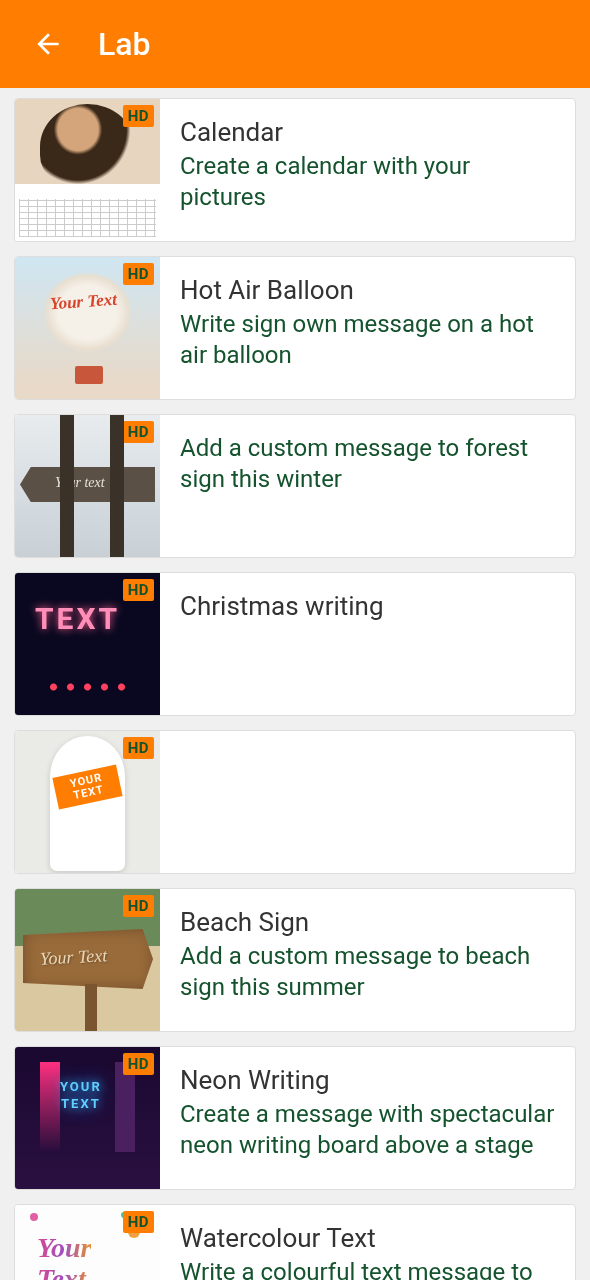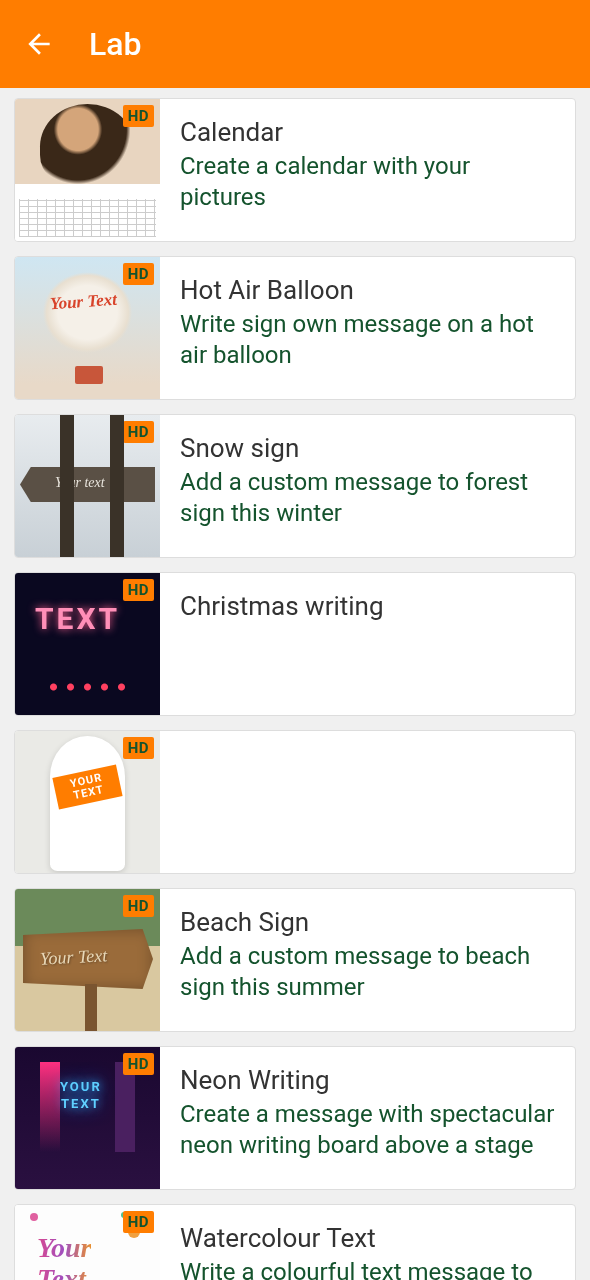--- a/index.html
+++ b/index.html
@@ -8,21 +8,21 @@
     height: 1280px;
     background: #f0f0f0;
     font-family: -apple-system, Roboto, "Helvetica Neue", Arial, sans-serif;
     overflow: hidden;
   }
   .header {
     background: #ff7d00;
     height: 88px;
     display: flex;
     align-items: center;
-    padding: 0 19px;
+    padding: 0 28px;
   }
   .back-btn {
     width: 40px;
     height: 40px;
     display: flex;
     align-items: center;
     justify-content: center;
     cursor: pointer;
   }
   .title {
@@ -208,21 +208,20 @@
         <div class="item-title">Hot Air Balloon</div>
         <div class="item-desc">Write sign own message on a hot air balloon</div>
       </div>
     </div>
     <div class="item">
       <div class="thumb thumb-snow">
         <div class="overlay-text" style="white-space: pre-line;">Your text</div>
         <div class="hd-badge">HD</div>
       </div>
       <div class="info">
-        <div class="item-title">Snow sign</div>
         <div class="item-desc">Add a custom message to forest sign this winter</div>
       </div>
     </div>
     <div class="item">
       <div class="thumb thumb-christmas">
         <div class="overlay-text" style="white-space: pre-line;">TEXT</div>
         <div class="hd-badge">HD</div>
       </div>
       <div class="info">
         <div class="item-title">Christmas writing</div>

